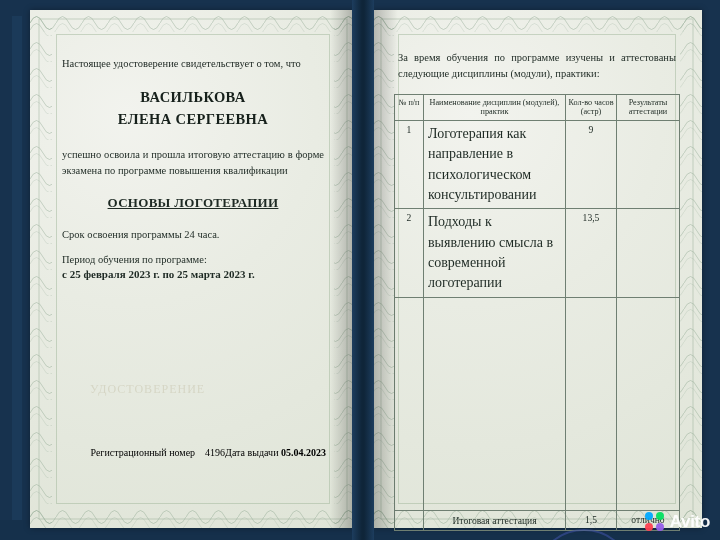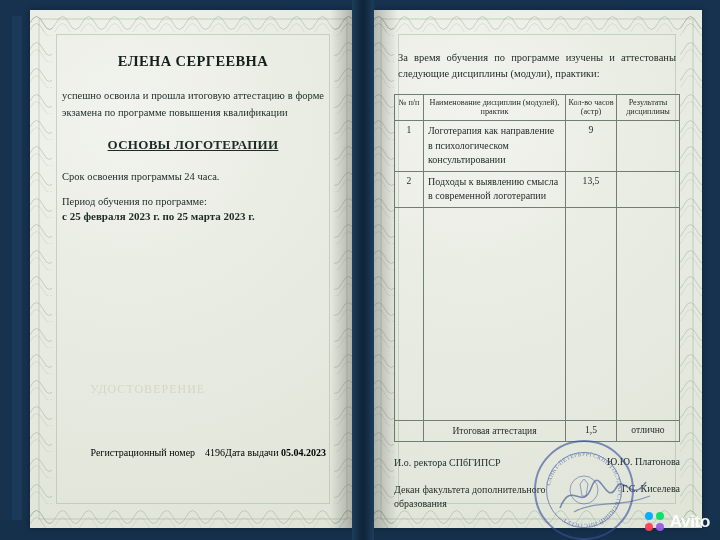--- a/index.html
+++ b/index.html
@@ -157,21 +157,21 @@
     text-align: center;
     font-weight: normal;
     font-size: 8.2px;
     line-height: 1.2;
     padding: 3px 2px;
   }
   .c-num { width: 24px; text-align: center; }
   .c-name { }
   .c-hours { width: 46px; text-align: center; }
   .c-res { width: 58px; text-align: center; }
-  td.c-name { font-size: 10px; line-height: 1.45; }
+  td.c-name { font-size: 14px; line-height: 1.45; }
   td.c-num, td.c-hours, td.c-res { font-size: 9.6px; }
   tr.filler td { height: 206px; }
   tr.total td { font-size: 9.6px; }
   tr.total .c-name { text-align: center; }
 
   .sign-block {
     margin-top: 14px;
     font-size: 10px;
     position: relative;
   }
@@ -277,22 +277,24 @@
       </defs>
       <rect x="0" y="0" width="326" height="22" fill="url(#wavL)"></rect>
       <rect x="0" y="496" width="326" height="22" fill="url(#wavL)"></rect>
       <rect x="0" y="0" width="22" height="518" fill="url(#wavL)"></rect>
       <rect x="304" y="0" width="22" height="518" fill="url(#wavL)"></rect>
       <rect x="9" y="9" width="308" height="500" fill="none" stroke="#8fa98f" stroke-width="1" opacity="0.6"></rect>
     </svg>
     <div class="inner-line"></div>
 
     <div class="content">
+      <div class="lead">Настоящее удостоверение свидетельствует о том, что</div>
 
       <div class="name-block">
+        <div>ВАСИЛЬКОВА</div>
         <div>ЕЛЕНА СЕРГЕЕВНА</div>
       </div>
 
       <div class="para">успешно освоила и прошла итоговую аттестацию в форме экзамена по программе повышения квалификации</div>
 
       <div class="program-title">ОСНОВЫ ЛОГОТЕРАПИИ</div>
 
       <div class="line-item">Срок освоения программы 24 часа.</div>
 
       <div class="period-label">Период обучения по программе:</div>
@@ -338,21 +340,21 @@
 
     <div class="content">
       <div class="rp-lead">За время обучения по программе изучены и аттестованы следующие дисциплины (модули), практики:</div>
 
       <table class="disc">
         <thead>
           <tr>
             <th class="c-num">№ п/п</th>
             <th class="c-name">Наименование дисциплин (модулей), практик</th>
             <th class="c-hours">Кол-во часов (астр)</th>
-            <th class="c-res">Результаты дисциплины</th>
+            <th class="c-res">Результаты аттестации</th>
           </tr>
         </thead>
         <tbody>
           <tr>
             <td class="c-num">1</td>
             <td class="c-name">Логотерапия как направление в психологическом консультировании</td>
             <td class="c-hours">9</td>
             <td class="c-res"></td>
           </tr>
           <tr>

